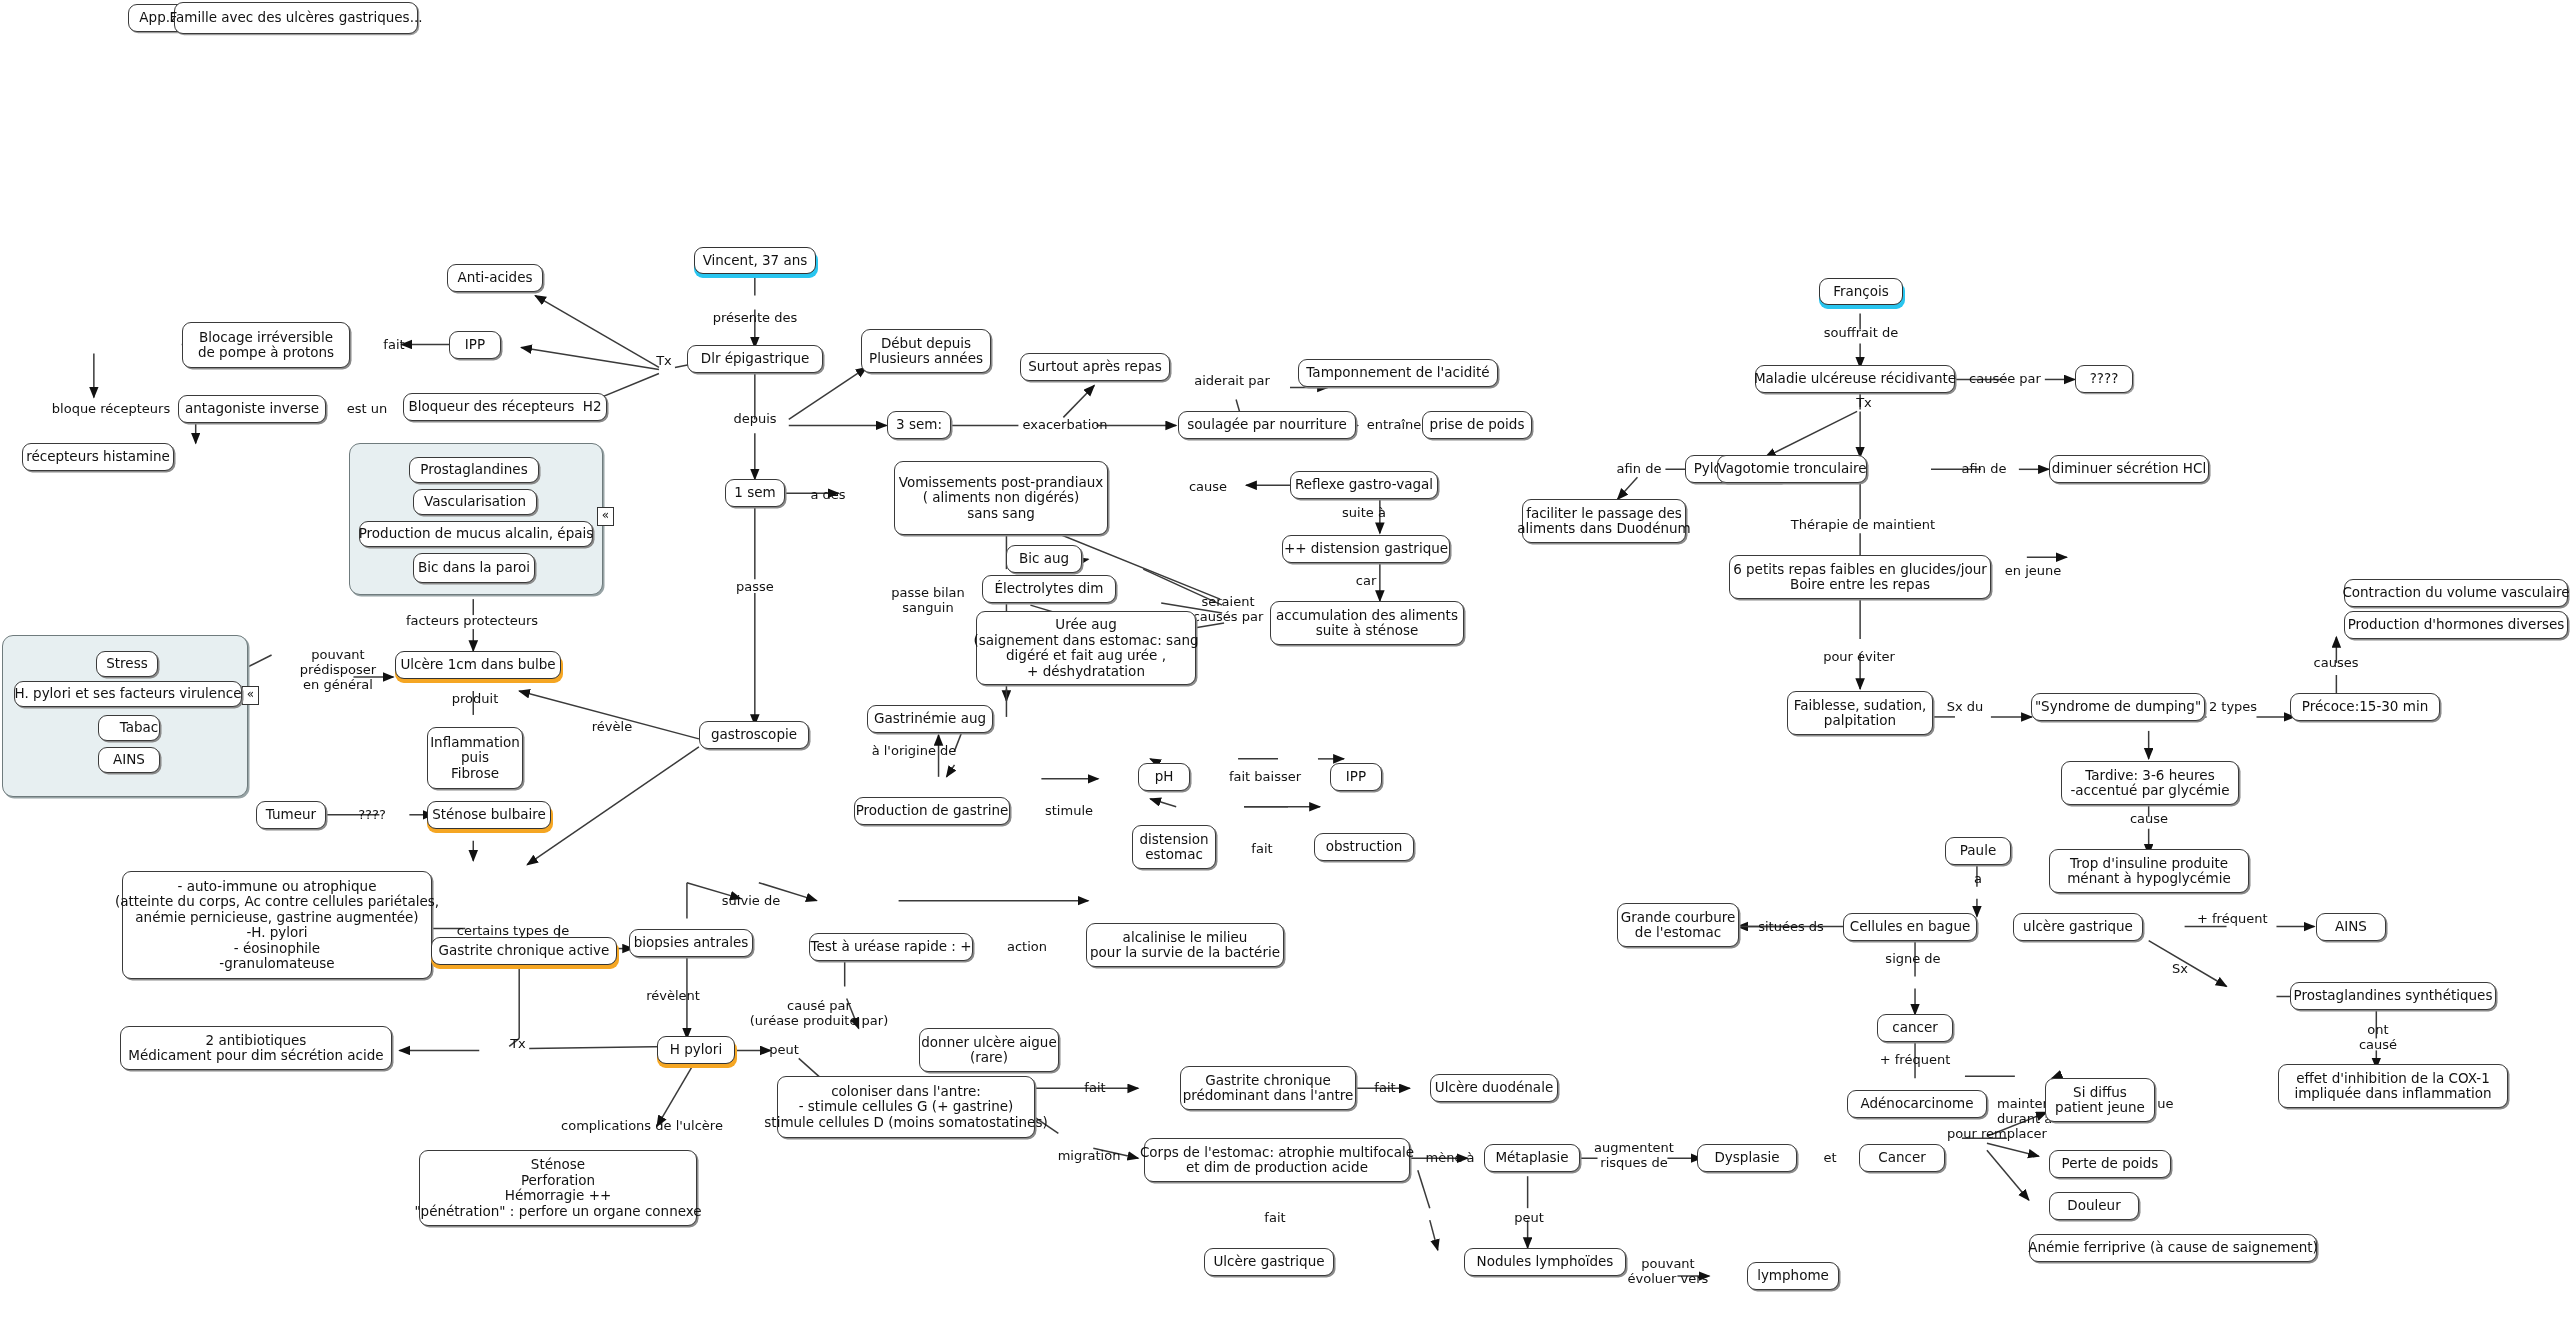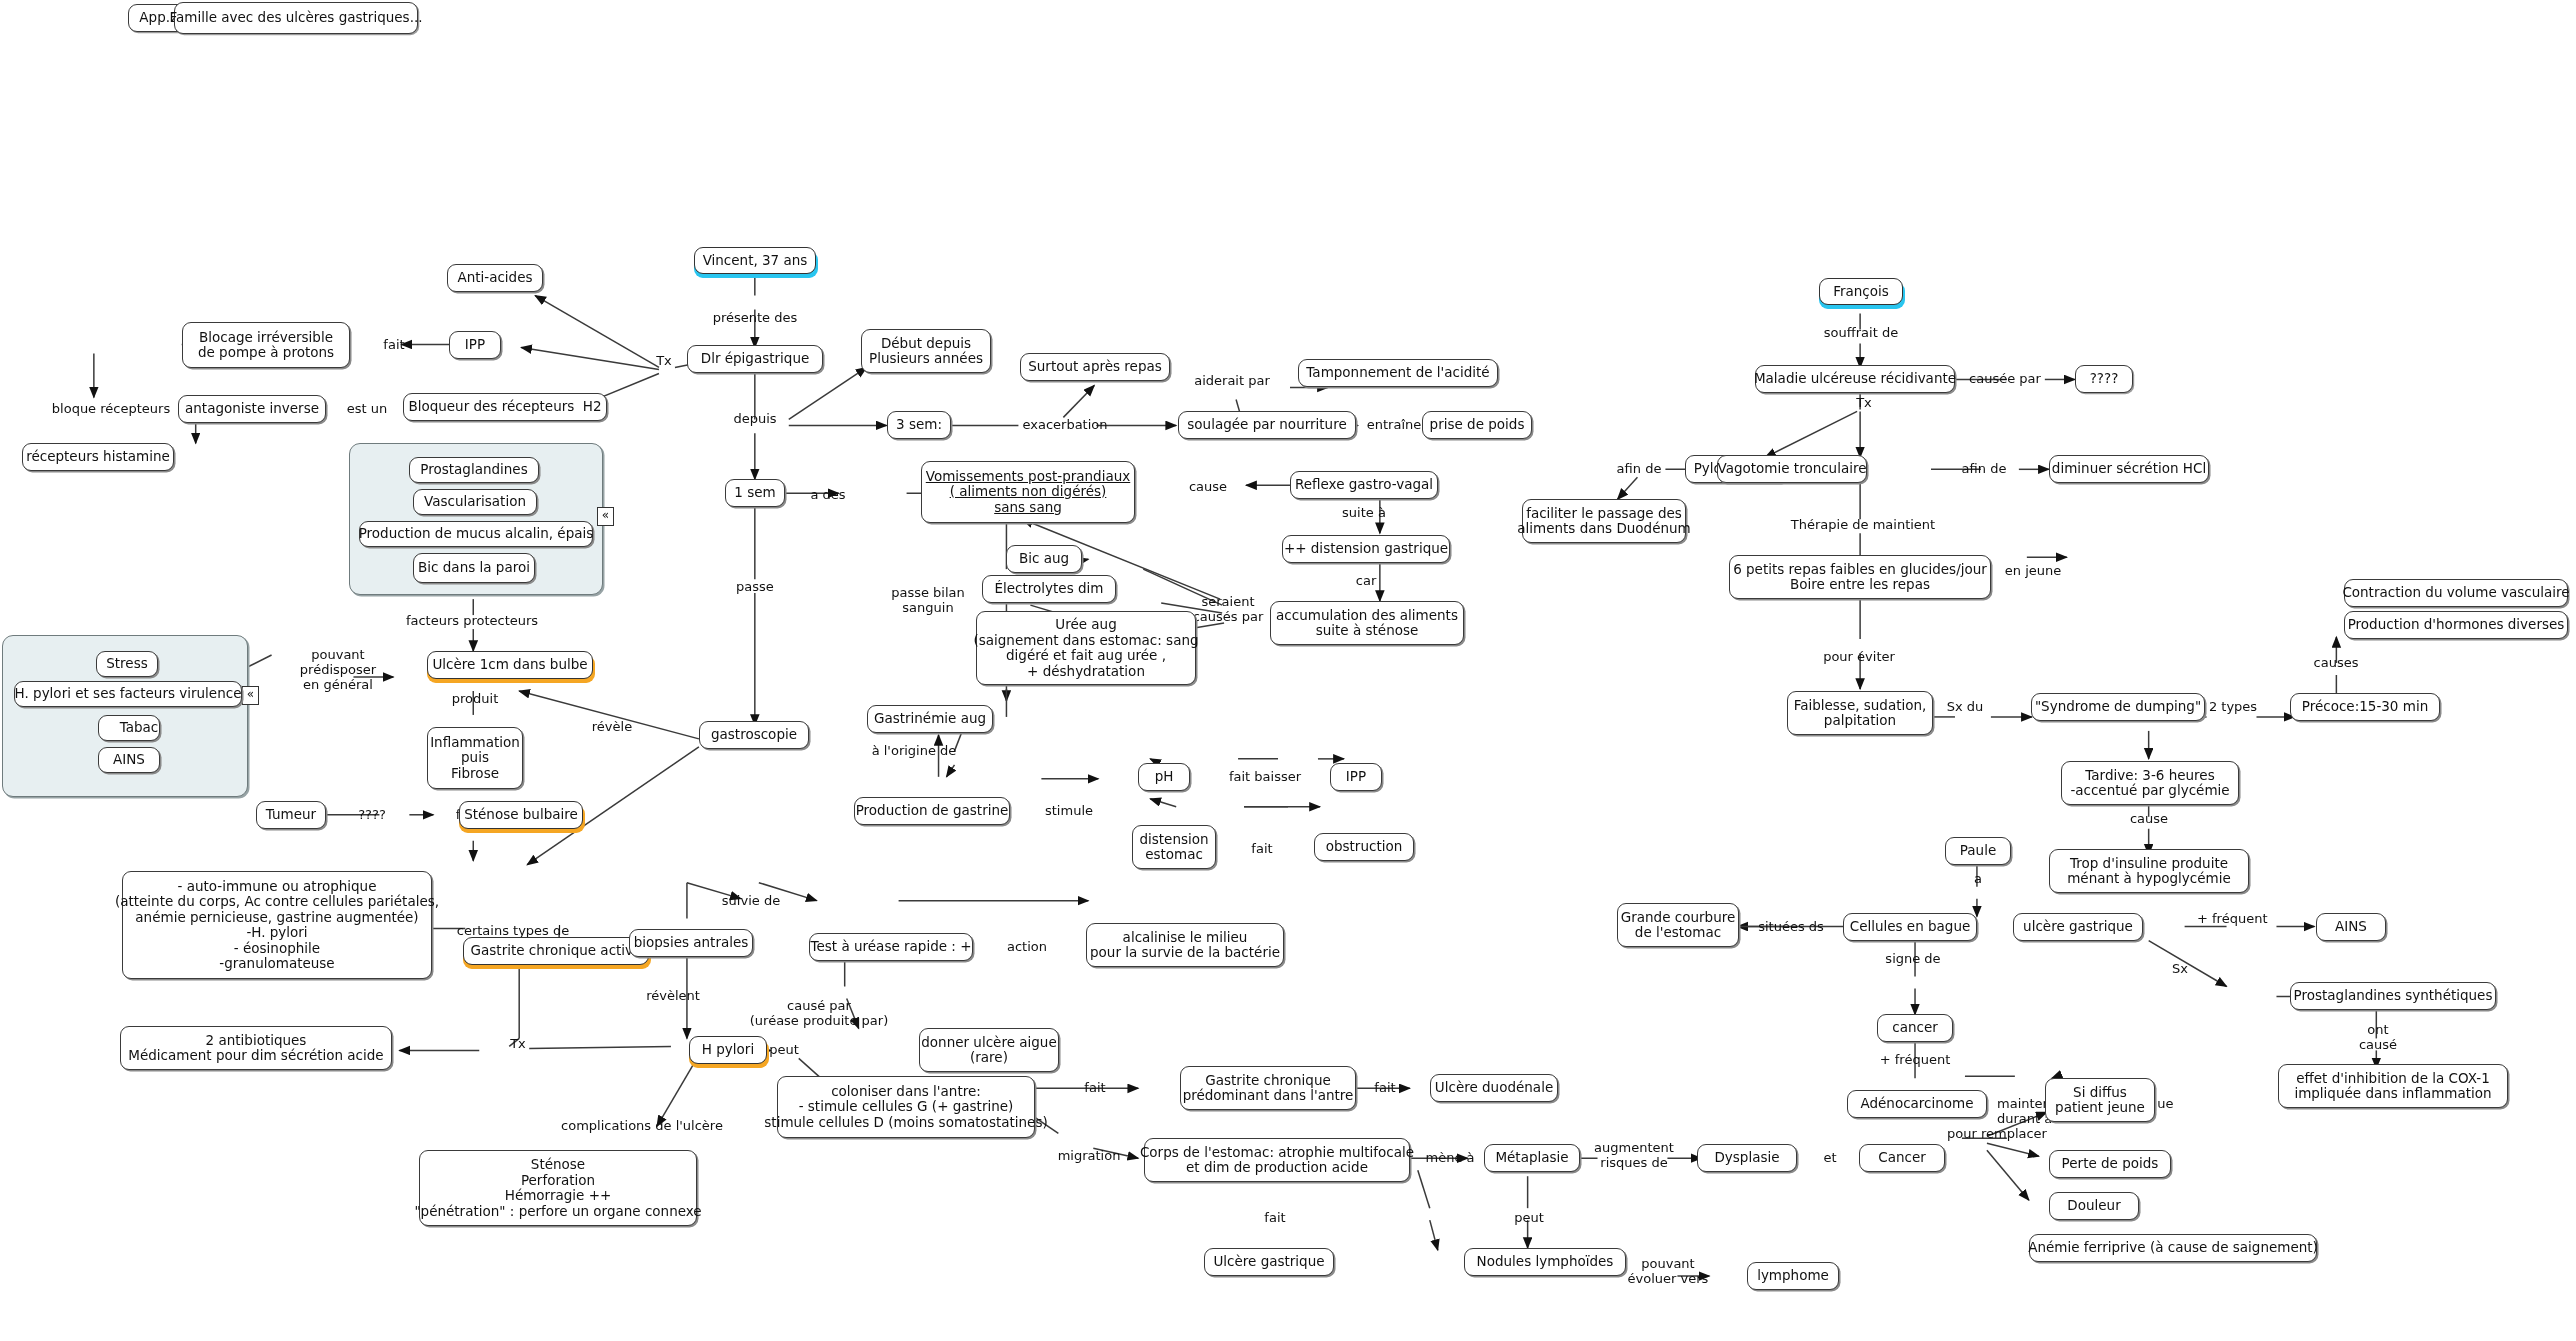--- a/index.html
+++ b/index.html
@@ -8,21 +8,21 @@
   #canvas{position:absolute;left:0;top:0;width:2576px;height:1342px;}
   svg.links{position:absolute;left:0;top:0;width:2576px;height:1342px;pointer-events:none;}
 
   .node{position:absolute;box-sizing:border-box;
         border:1.4px solid #3a3a3a;border-radius:9px;background:#fff;
         color:#111;font-size:13.5px;line-height:15.5px;
         display:flex;align-items:center;justify-content:center;
         text-align:center;padding:3px 7px;white-space:pre;
         box-shadow:1.5px 1.5px 0 #8a8a8a;}
   .node.plain{box-shadow:1.2px 1.2px 0 #9a9a9a;}
-  .node.orange{box-shadow:0 4px 0 #f5a623, 2px 4px 0 #f5a623;border-color:#333;margin-left:32px;}
+  .node.orange{box-shadow:0 4px 0 #f5a623, 2px 4px 0 #f5a623;border-color:#333;}
   .node.cyan{box-shadow:0 4px 0 #29c5ef, 2px 4px 0 #29c5ef;border-color:#333;}
   .group{position:absolute;box-sizing:border-box;border:1.4px solid #6f7b7d;
          border-radius:11px;background:#e7eff1;box-shadow:1.5px 1.5px 0 #97a3a5;}
   .lbl{position:absolute;color:#111;font-size:13px;line-height:15px;
        white-space:pre;text-align:center;background:transparent;}
   .chev{position:absolute;border:1.2px solid #333;background:#fff;
         width:15px;height:17px;font-size:12px;line-height:15px;text-align:center;
         color:#111;}
 </style>
 </head>
@@ -258,21 +258,21 @@
   <span>soulagée par nourriture</span>
 </div>
 <div class="lbl" style="left:1180px;top:373px;width:104px;">aiderait par</div>
 <div class="node" style="left:1298px;top:359px;width:200px;height:28px;">
   <span>Tamponnement de l'acidité</span>
 </div>
 <div class="lbl" style="left:1362px;top:417px;width:64px;">entraîne</div>
 <div class="node" style="left:1422px;top:411px;width:110px;height:28px;">
   <span>prise de poids</span>
 </div>
-<div class="node" style="left:921px;top:461px;width:214px;height:62px;text-decoration:underline;">
+<div class="node" style="left:894px;top:461px;width:214px;height:74px;">
   <span>Vomissements post-prandiaux
 ( aliments non digérés)
 sans sang</span>
 </div>
 <div class="lbl" style="left:1176px;top:479px;width:64px;">cause</div>
 <div class="node" style="left:1290px;top:471px;width:148px;height:28px;">
   <span>Reflexe gastro-vagal</span>
 </div>
 <div class="lbl" style="left:1328px;top:505px;width:72px;">suite à</div>
 <div class="node" style="left:1282px;top:535px;width:168px;height:28px;">

